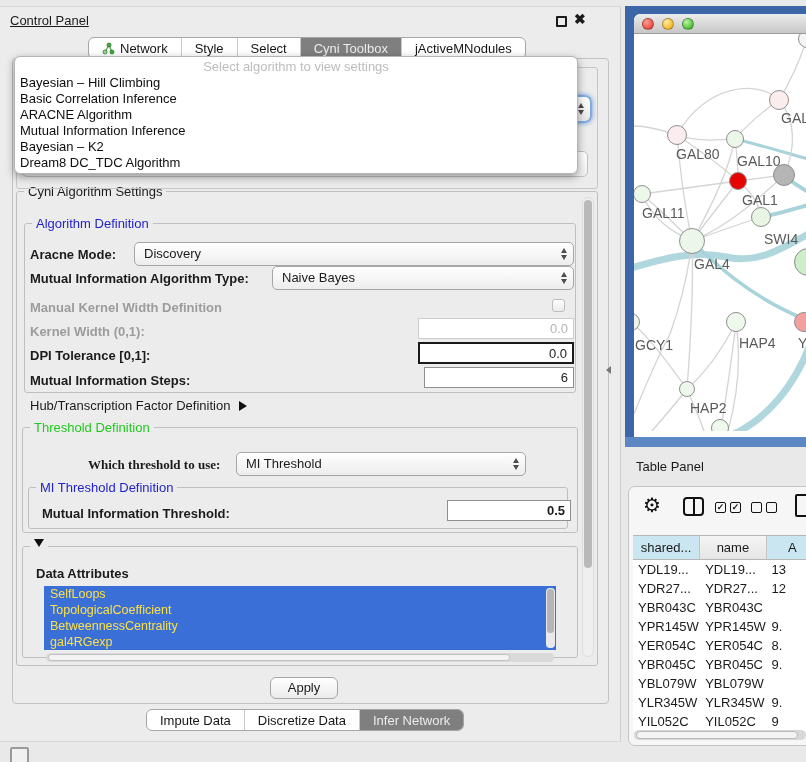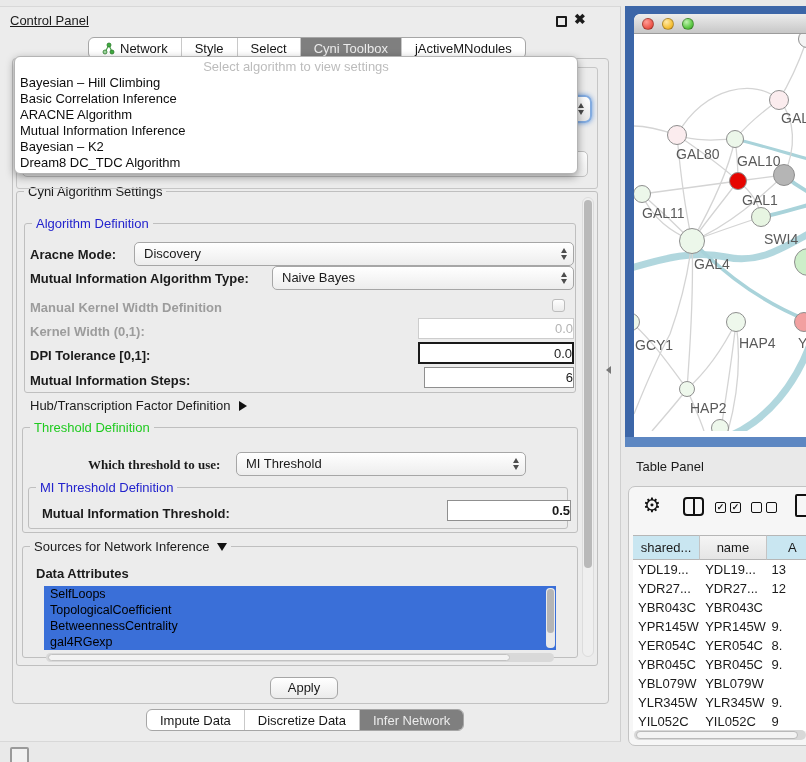--- a/index.html
+++ b/index.html
@@ -68,35 +68,35 @@
            background:linear-gradient(#ffffff,#ededed); font-size:13px; line-height:22px;
            padding-left:9px; }
   .stepper { position:absolute; right:6px; top:50%; transform:translateY(-50%);
              display:flex; flex-direction:column; gap:2px; }
   .tri-up   { width:0; height:0; border-left:3.5px solid transparent; border-right:3.5px solid transparent;
               border-bottom:5px solid #4d4d4d; }
   .tri-down { width:0; height:0; border-left:3.5px solid transparent; border-right:3.5px solid transparent;
               border-top:5px solid #4d4d4d; }
 
   .field { position:absolute; height:21px; background:#fff; font-size:13px; text-align:right;
-           line-height:19px; border:1px solid #8f8f8f; }
+           padding-right:5px; line-height:19px; border:1px solid #8f8f8f; }
   #fld-kernel { border:1px solid #cdcdcd; color:#b4b4b4; }
   #fld-dpi    { border:2px solid #1a1a1a; height:22px; }
   #chk-kernel { position:absolute; left:552px; top:292px; width:13px; height:13px;
                 border:1px solid #bdbdbd; border-radius:3px; background:linear-gradient(#fefefe,#ebebeb); }
 
   #hub-row { position:absolute; left:30px; top:391px; font-size:13px; display:flex; align-items:center; gap:9px; }
   .tri-right { width:0; height:0; border-top:5.5px solid transparent; border-bottom:5.5px solid transparent;
                border-left:8px solid #111; }
   .tri-dn-big { width:0; height:0; border-left:5.5px solid transparent; border-right:5.5px solid transparent;
                 border-top:8px solid #111; }
 
   #attr-label { position:absolute; left:36px; top:559px; font-size:13px; font-weight:bold; }
   #attr-list { position:absolute; left:44px; top:579px; width:512px; height:64px; background:#fff; }
-  .attr-item { height:16px; line-height:16px; background:#3a6fd8; color:#000000; font-size:12.5px; padding-left:6px; }
+  .attr-item { height:16px; line-height:16px; background:#3a6fd8; color:#fde047; font-size:12.5px; padding-left:6px; }
   #attr-vscroll { position:absolute; right:1px; top:2px; width:9px; height:60px; background:#e9e9e9; border-radius:4px; }
   #attr-vthumb { position:absolute; left:1px; top:1px; width:7px; height:44px; background:#b5b5b5; border-radius:4px; }
   #attr-hscroll { position:absolute; left:46px; top:646px; width:508px; height:9px; background:#d9d9d9; border-radius:5px; }
   #attr-hthumb { position:absolute; left:2px; top:1px; width:462px; height:7px; background:#f3f3f3;
                  border:1px solid #c2c2c2; border-radius:4px; }
 
   #cyni-vscroll { position:absolute; left:582px; top:190px; width:12px; height:460px;
                   background:#efefef; border:1px solid #dcdcdc; border-radius:6px; }
   #cyni-vthumb  { position:absolute; left:1px; top:2px; width:8px; height:368px; background:#b9b9b9; border-radius:5px; }
 
@@ -265,21 +265,20 @@
         </span>
     </div>
 
     <div id="mithr-group" class="gbox"></div>
     <div id="mithr-legend" class="glegend blue">MI Threshold Definition</div>
     <div class="flabel" style="left:42px; top:499px;">Mutual Information Threshold:</div>
     <div class="field" style="left:447px; top:493px; width:124px;font-weight:bold;">0.5</div>
 
     <div id="src-group" class="gbox"></div>
     <div id="src-legend" class="glegend">
-      <span>Sources for Network Inference</span>
       <span class="tri-dn-big"></span>
     </div>
     <div id="attr-label">Data Attributes</div>
     <div id="attr-list">
       <div id="attr-items">
           <div class="attr-item">SelfLoops</div>
           <div class="attr-item">TopologicalCoefficient</div>
           <div class="attr-item">BetweennessCentrality</div>
           <div class="attr-item">gal4RGexp</div>
         </div>

